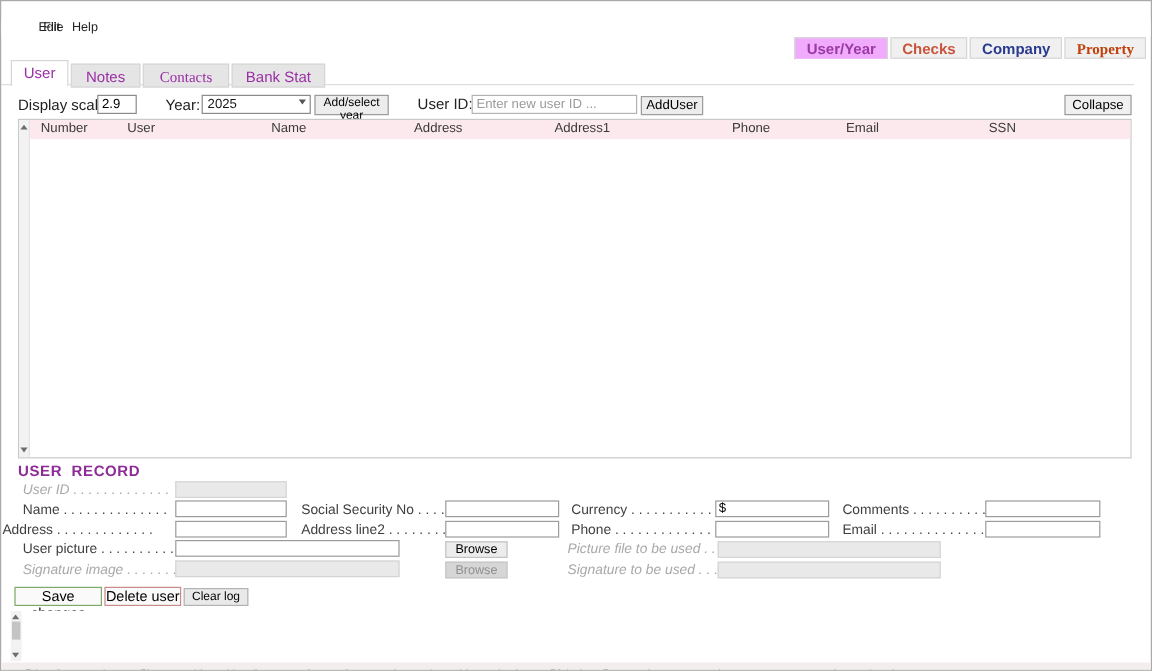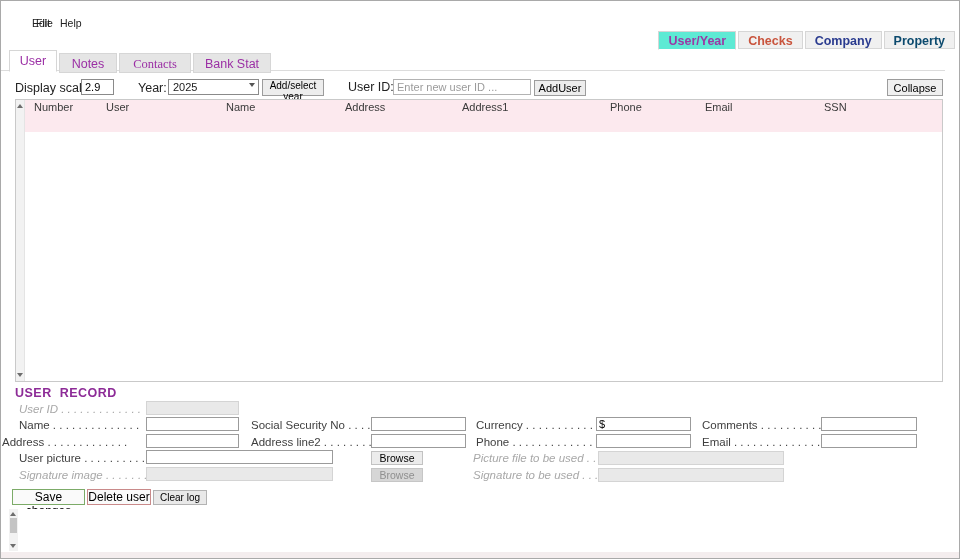--- a/index.html
+++ b/index.html
@@ -19,21 +19,21 @@
   .max-glyph { width:8px; height:8px; border:1px solid #222; display:block; }
   .close-glyph { font-size:12px; color:#222; line-height:1; }
   
   .menubar { position:absolute; left:0; top:16px; width:100%; height:13px; background:#fff; font-size:10.5px; }
   .menu-item { position:absolute; top:0; color:#222; cursor:default; }
   
   .main-tabs { position:absolute; right:4px; top:30px; height:19px; display:flex; }
   .mtab { min-width:62px; padding:2px 9px 0 9px; height:18px; text-align:center;
           font-size:12.5px; font-weight:600; background:#f0f0f0; border:1px solid #d6d6d6;
           margin-left:2px; white-space:nowrap; }
-  .mtab.active { background:#5eead4; border-bottom-color:#fff; height:19px;text-align:center; }
+  .mtab.active { background:#f0abfc; border-bottom-color:#fff; height:19px;text-align:center; }
   
   .subtab-strip { position:absolute; left:0; top:48px; width:944px; height:22px; border-bottom:1px solid #dcdcdc; }
   .stab { position:absolute; top:4px; height:20px; background:#e5e5e5; border:1px solid #d6d6d6;
           font-size:12.5px; text-align:center; padding-top:3px; }
   .stab.active { background:#fff; border-bottom-color:#fff; top:1px; height:22px; z-index:2; font-weight:400; }
   
   .tb-label { position:absolute; font-size:12.5px; color:#222; white-space:nowrap; }
   .tb-input { position:absolute; border:1px solid #8a8a8a; background:#fff; font-size:11px;
               font-family:"Liberation Sans", sans-serif; padding:0 3px; height:16px; }
   .tb-btn { position:absolute; background:#ededed; border:1px solid #9c9c9c; font-size:11px;
@@ -46,21 +46,21 @@
   ::placeholder { color:#9b9b9b; }
   
   .grid { position:absolute; left:14px; top:98px; width:928px; height:283px;
           border:1px solid #c9c9c9; background:#fff; }
   .vscroll { position:absolute; left:0; top:0; width:9px; height:100%; background:#f2f2f2;
              border-right:1px solid #e4e4e4; }
   .arr-up { position:absolute; left:1px; width:0; height:0; border-left:3px solid transparent;
             border-right:3px solid transparent; border-bottom:4px solid #6d6d6d; }
   .arr-dn { position:absolute; left:1px; width:0; height:0; border-left:3px solid transparent;
             border-right:3px solid transparent; border-top:4px solid #6d6d6d; }
-  .grid-header { position:absolute; left:9px; top:0; right:0; height:32px; }
+  .grid-header { position:absolute; left:9px; top:0; right:0; height:16px; }
   .th { position:absolute; top:1px; font-size:11px; color:#3a3a3a; white-space:nowrap; }
   
   .rec-title { position:absolute; left:14px; top:385px; font-size:12.5px; font-weight:bold;
                letter-spacing:0.5px; white-space:pre; }
   .flabel { position:absolute; font-size:11.5px; color:#3f3f3f; white-space:nowrap; }
   .flabel.dis { color:#a8a8a8;font-style:italic; }
   .fin { position:absolute; height:14px; border:1px solid #9b9b9b; background:#fff; font-size:11px;
          font-family:"Liberation Sans", sans-serif; padding:0 2px; }
   .fin.fdis { background:#e9e9e9; border:1px solid #d4d4d4; }
   .browse { position:absolute; width:52px; height:14px; font-size:10.5px; text-align:center;
@@ -89,21 +89,21 @@
   <div class="menubar">
     <span class="menu-item" style="left:6px;padding-left:29px;">File</span>
     <span class="menu-item" style="left:31px;">Edit</span>
     <span class="menu-item" style="left:59px;">Help</span>
   </div>
 
   <div class="main-tabs">
     <div class="mtab active" style="color: rgb(155, 58, 165);">User/Year</div>
     <div class="mtab" style="color: rgb(201, 84, 61);">Checks</div>
     <div class="mtab" style="color: rgb(42, 59, 143);">Company</div>
-    <div class="mtab" style="color: #0c4a6e;">Property</div>
+    <div class="mtab" style="color: #c2410c; font-family: Liberation Serif, serif;">Property</div>
   </div>
 
   <div class="subtab-strip">
     <div class="stab active" style="left: 8px; width: 48px; color: rgb(155, 47, 165);">User</div>
     <div class="stab" style="left: 58px; width: 58px; color: rgb(155, 47, 165);">Notes</div>
     <div class="stab" style="left: 118px; width: 72px; color: rgb(155, 47, 165); font-family: Liberation Serif, serif;">Contacts</div>
     <div class="stab" style="left: 192px; width: 78px; color: rgb(155, 47, 165);">Bank Stat</div>
   </div>
 
   <span class="tb-label" style="left:14px; top:80px;">Display scale:</span>

